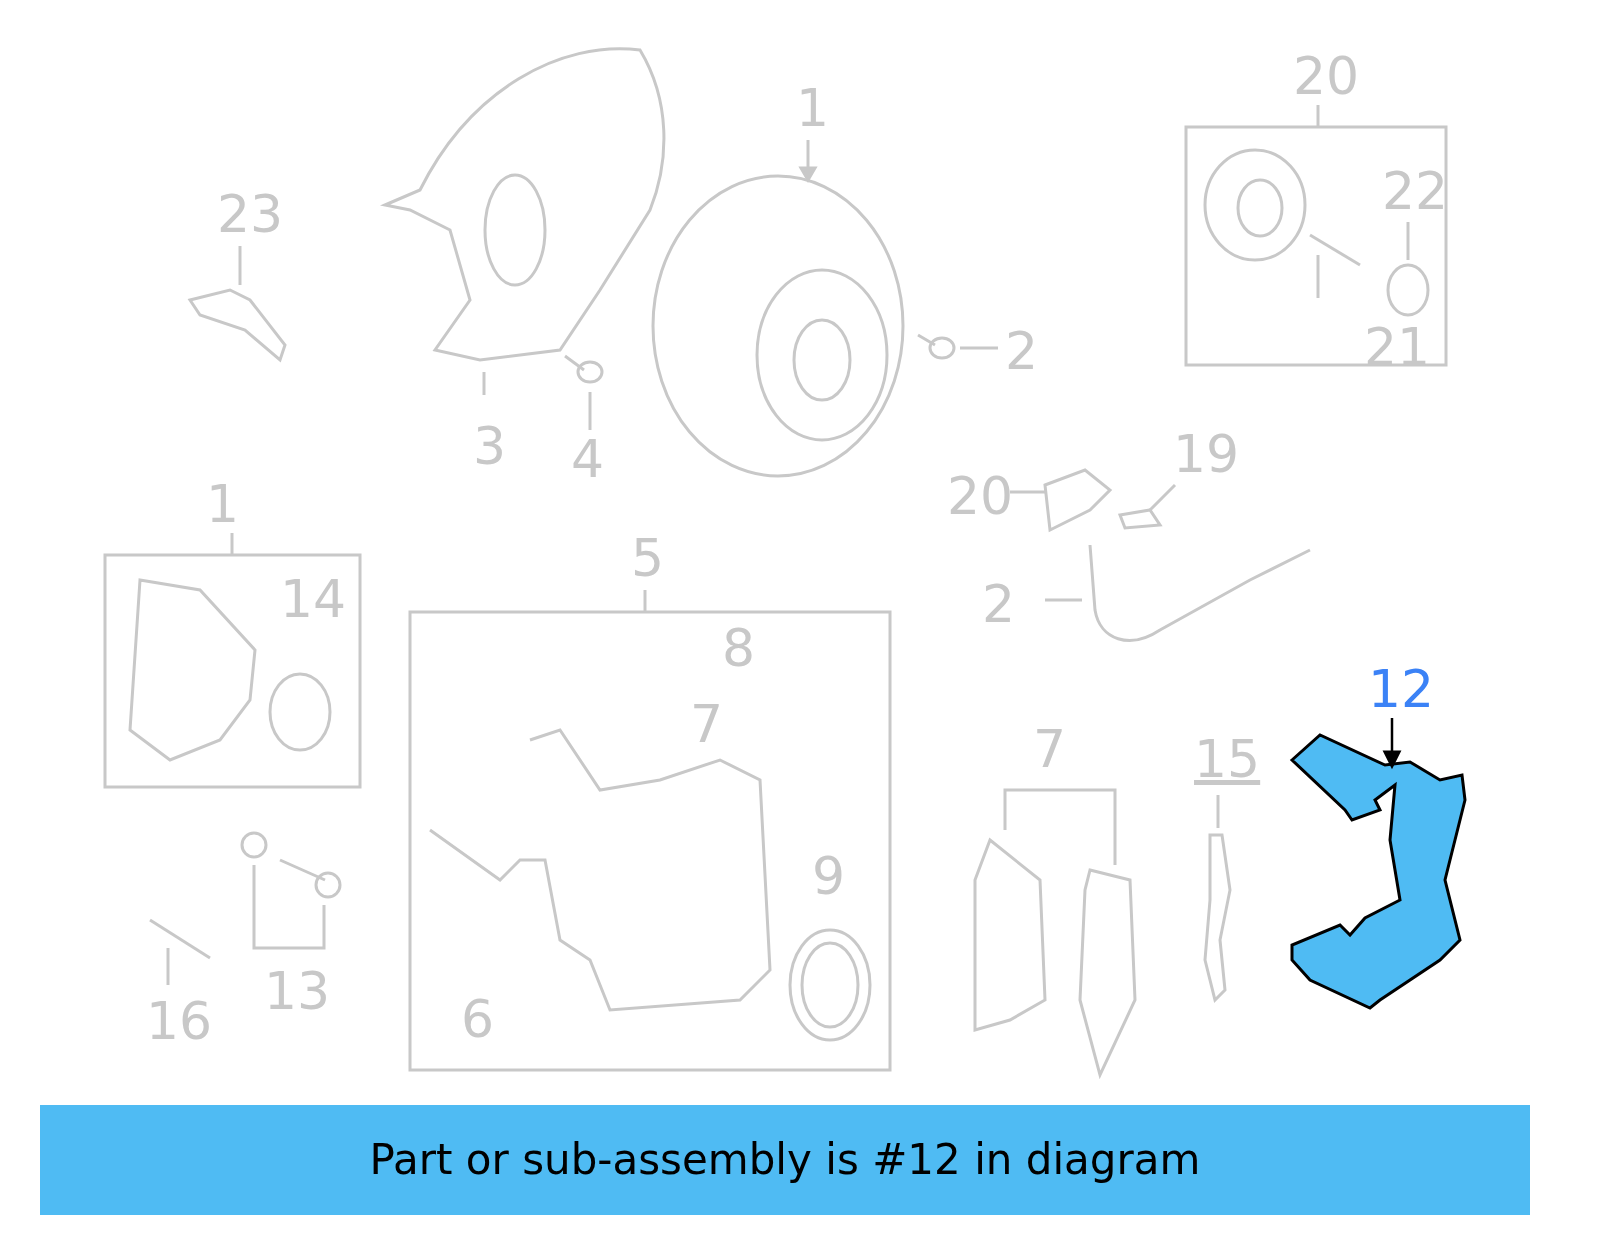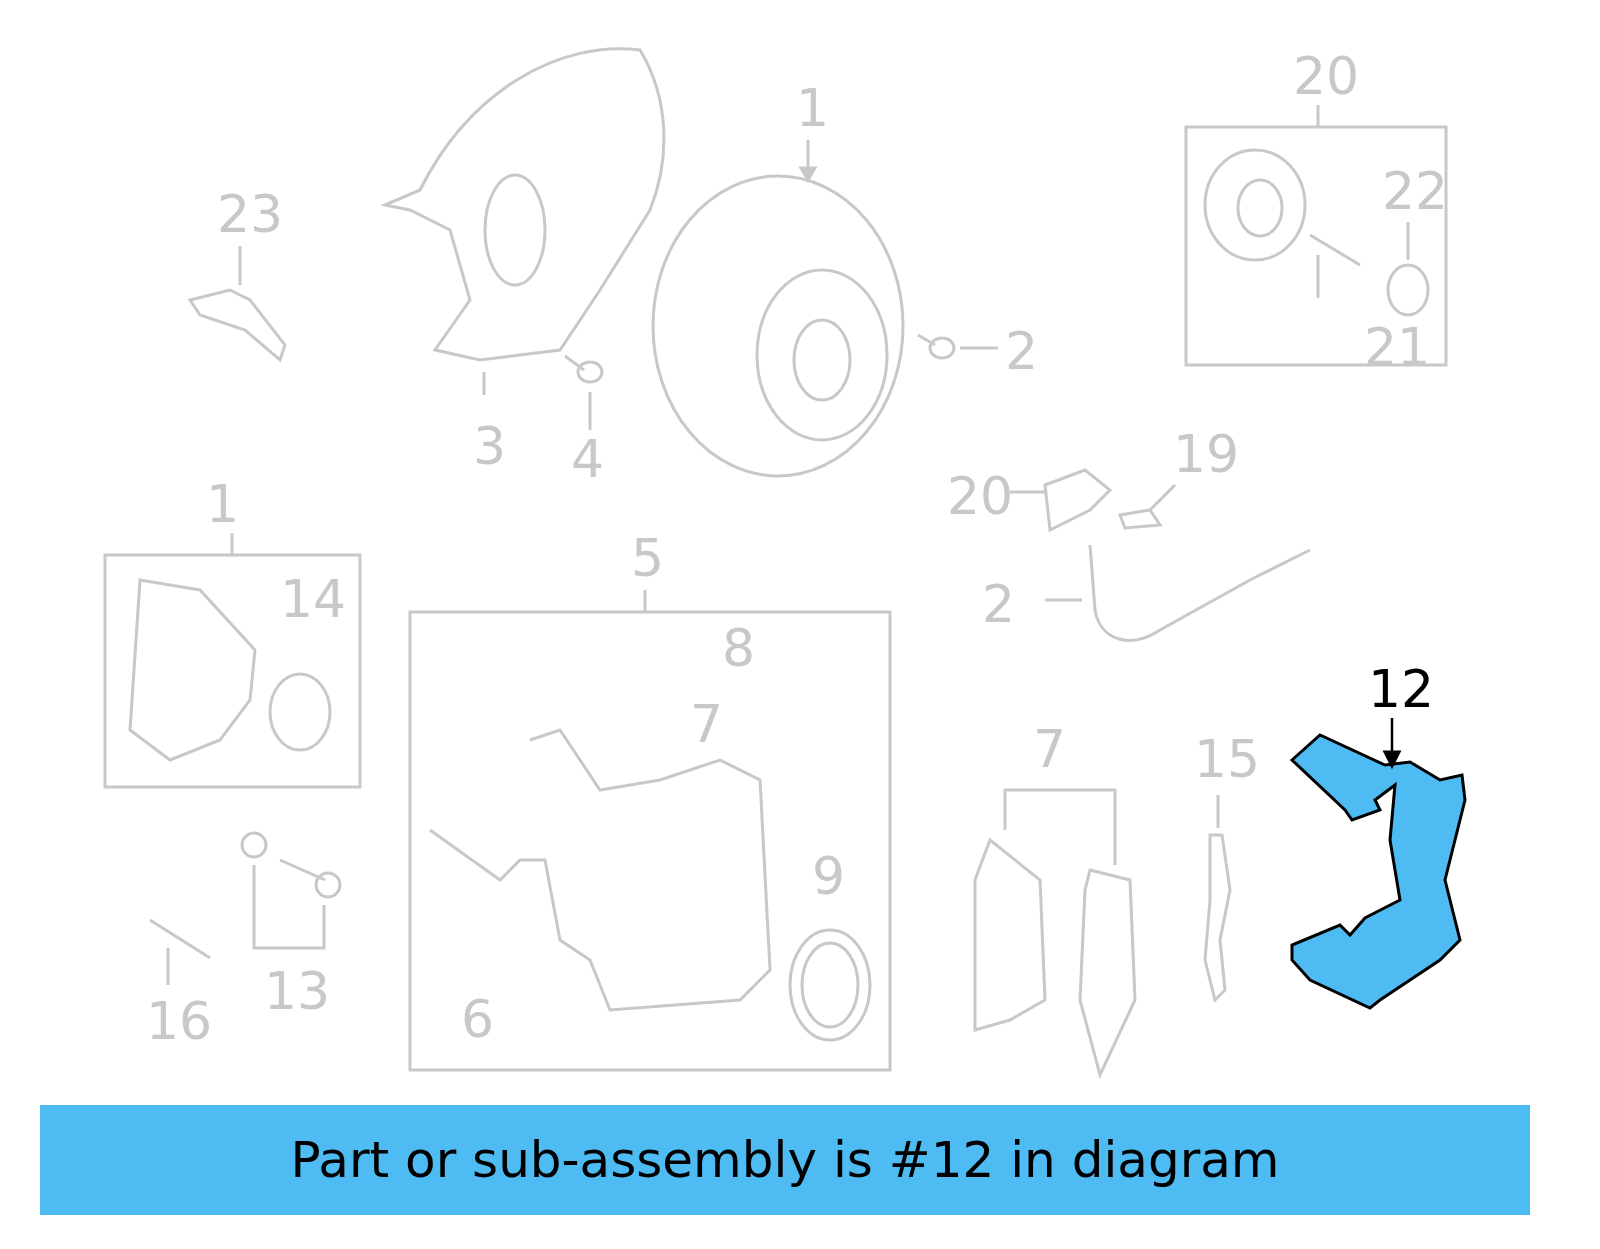--- a/index.html
+++ b/index.html
@@ -1,21 +1,21 @@
 <!DOCTYPE html>
 <html><head>
 <meta charset="utf-8">
 <style>
   html,body{margin:0;padding:0;background:#fff;}
   body{width:1600px;height:1249px;position:relative;overflow:hidden;font-family:"DejaVu Sans",sans-serif;}
   #diagram{position:absolute;left:0;top:0;width:1600px;height:1249px;}
   .lbl{position:absolute;font-family:"DejaVu Sans",sans-serif;font-size:52px;color:#c8c8c8;line-height:1;white-space:nowrap;}
-  .lbl.hl{color:#000000;}
+  .lbl.hl{color:#3b82f6;}
   #banner{position:absolute;left:40px;top:1105px;width:1490px;height:110px;background:#4fbbf3;display:flex;flex-direction:column;align-items:center;justify-content:center;}
-  #banner div{font-family:"DejaVu Sans",sans-serif;font-size:50px;color:#000;line-height:50px;}
+  #banner div{font-family:"DejaVu Sans",sans-serif;font-size:42px;color:#000;line-height:50px;}
 </style>
 </head>
 <body>
 
 <svg id="diagram" viewBox="0 0 1600 1249" xmlns="http://www.w3.org/2000/svg">
   <g fill="none" stroke="#c8c8c8" stroke-width="3">
 
     <g>
       <ellipse cx="778" cy="326" rx="125" ry="150"></ellipse>
       <ellipse cx="822" cy="355" rx="65" ry="85"></ellipse>
@@ -128,21 +128,21 @@
     <div class="lbl" style="left: 631px; top: 532px;">5</div>
     <div class="lbl" style="left: 461px; top: 993px;">6</div>
     <div class="lbl" style="left: 690px; top: 698px;">7</div>
     <div class="lbl" style="left: 722px; top: 622px;">8</div>
     <div class="lbl" style="left: 812px; top: 850px;">9</div>
     <div class="lbl" style="left: 206px; top: 478px;">1</div>
     <div class="lbl" style="left: 280px; top: 573px;">14</div>
     <div class="lbl hl" style="left: 1368px; top: 663px;">12</div>
     <div class="lbl" style="left: 264px; top: 965px;">13</div>
     <div class="lbl" style="left: 146px; top: 995px;">16</div>
-    <div class="lbl" style="left: 1194px; top: 733px;">15</div>
+    <div class="lbl" style="left: 1194px; top: 733px; text-decoration: underline;">15</div>
     <div class="lbl" style="left: 1033px; top: 723px;">7</div>
     <div class="lbl" style="left: 982px; top: 578px;">2</div>
     <div class="lbl" style="left: 947px; top: 470px;">20</div>
     <div class="lbl" style="left: 1173px; top: 428px;">19</div>
     <div class="lbl" style="left: 1293px; top: 50px;">20</div>
     <div class="lbl" style="left: 1364px; top: 306px; margin-top: 15px;">21</div>
     <div class="lbl" style="left: 1382px; top: 165px; text-align: right;">22</div>
     <div class="lbl" style="left: 217px; top: 188px;">23</div>
   </div>
 

